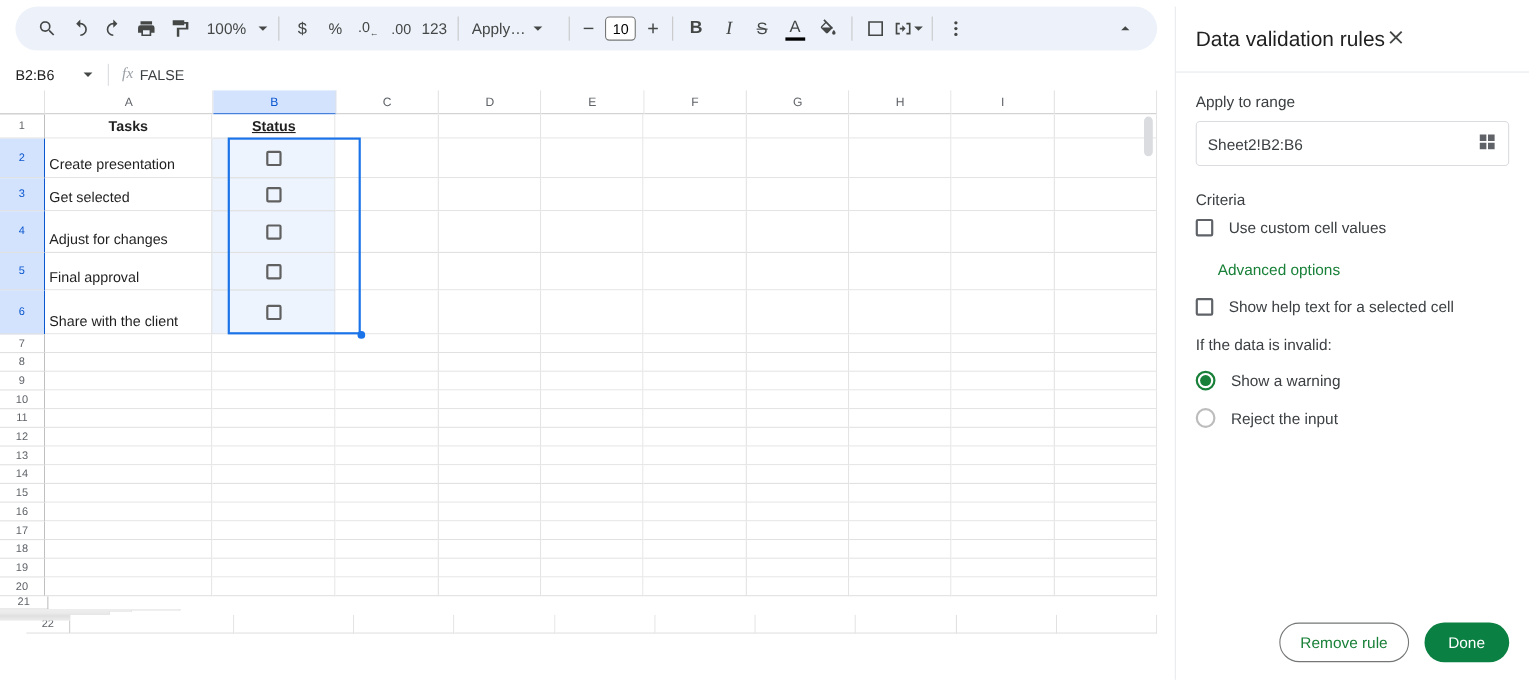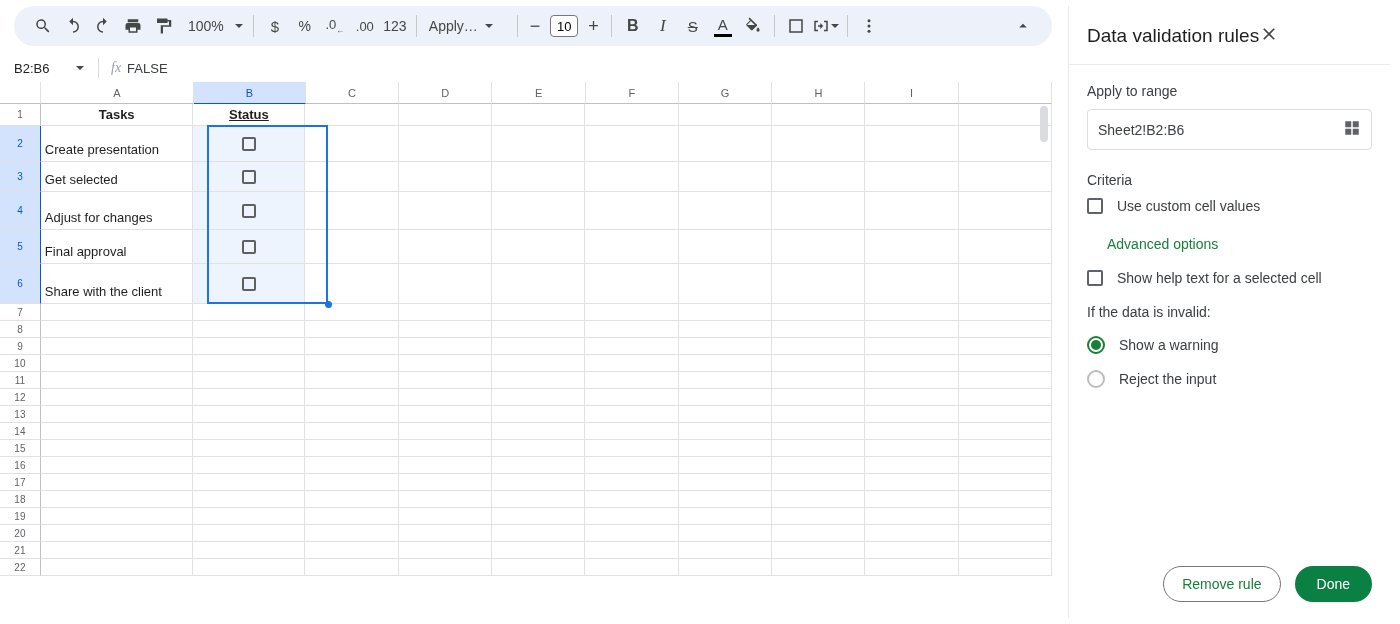--- a/index.html
+++ b/index.html
@@ -485,34 +485,34 @@
         <div class="cell status" style="width: 120px;"></div>
         <div class="cell " style="width: 100px;"></div>
         <div class="cell " style="width: 100px;"></div>
         <div class="cell " style="width: 100px;"></div>
         <div class="cell " style="width: 100px;"></div>
         <div class="cell " style="width: 100px;"></div>
         <div class="cell " style="width: 100px;"></div>
         <div class="cell " style="width: 100px;"></div>
         <div class="cell " style="width: 100px;"></div>
       </div>
-      <div class="row tallrow" style="height: 17px;">
+      <div class="row tallrow" style="height: 17px; flex-direction: column;">
         <div class="rh">21</div>
         <div class="cell " style="width: 164px;"></div>
         <div class="cell status" style="width: 120px;"></div>
         <div class="cell " style="width: 100px;"></div>
         <div class="cell " style="width: 100px;"></div>
         <div class="cell " style="width: 100px;"></div>
         <div class="cell " style="width: 100px;"></div>
         <div class="cell " style="width: 100px;"></div>
         <div class="cell " style="width: 100px;"></div>
         <div class="cell " style="width: 100px;"></div>
         <div class="cell " style="width: 100px;"></div>
       </div>
-      <div class="row tallrow" style="height: 17px;">
+      <div class="row tallrow" style="height: 17px; margin-left: 24px;">
         <div class="rh">22</div>
         <div class="cell " style="width: 164px;"></div>
         <div class="cell status" style="width: 120px;"></div>
         <div class="cell " style="width: 100px;"></div>
         <div class="cell " style="width: 100px;"></div>
         <div class="cell " style="width: 100px;"></div>
         <div class="cell " style="width: 100px;"></div>
         <div class="cell " style="width: 100px;"></div>
         <div class="cell " style="width: 100px;"></div>
         <div class="cell " style="width: 100px;"></div>

